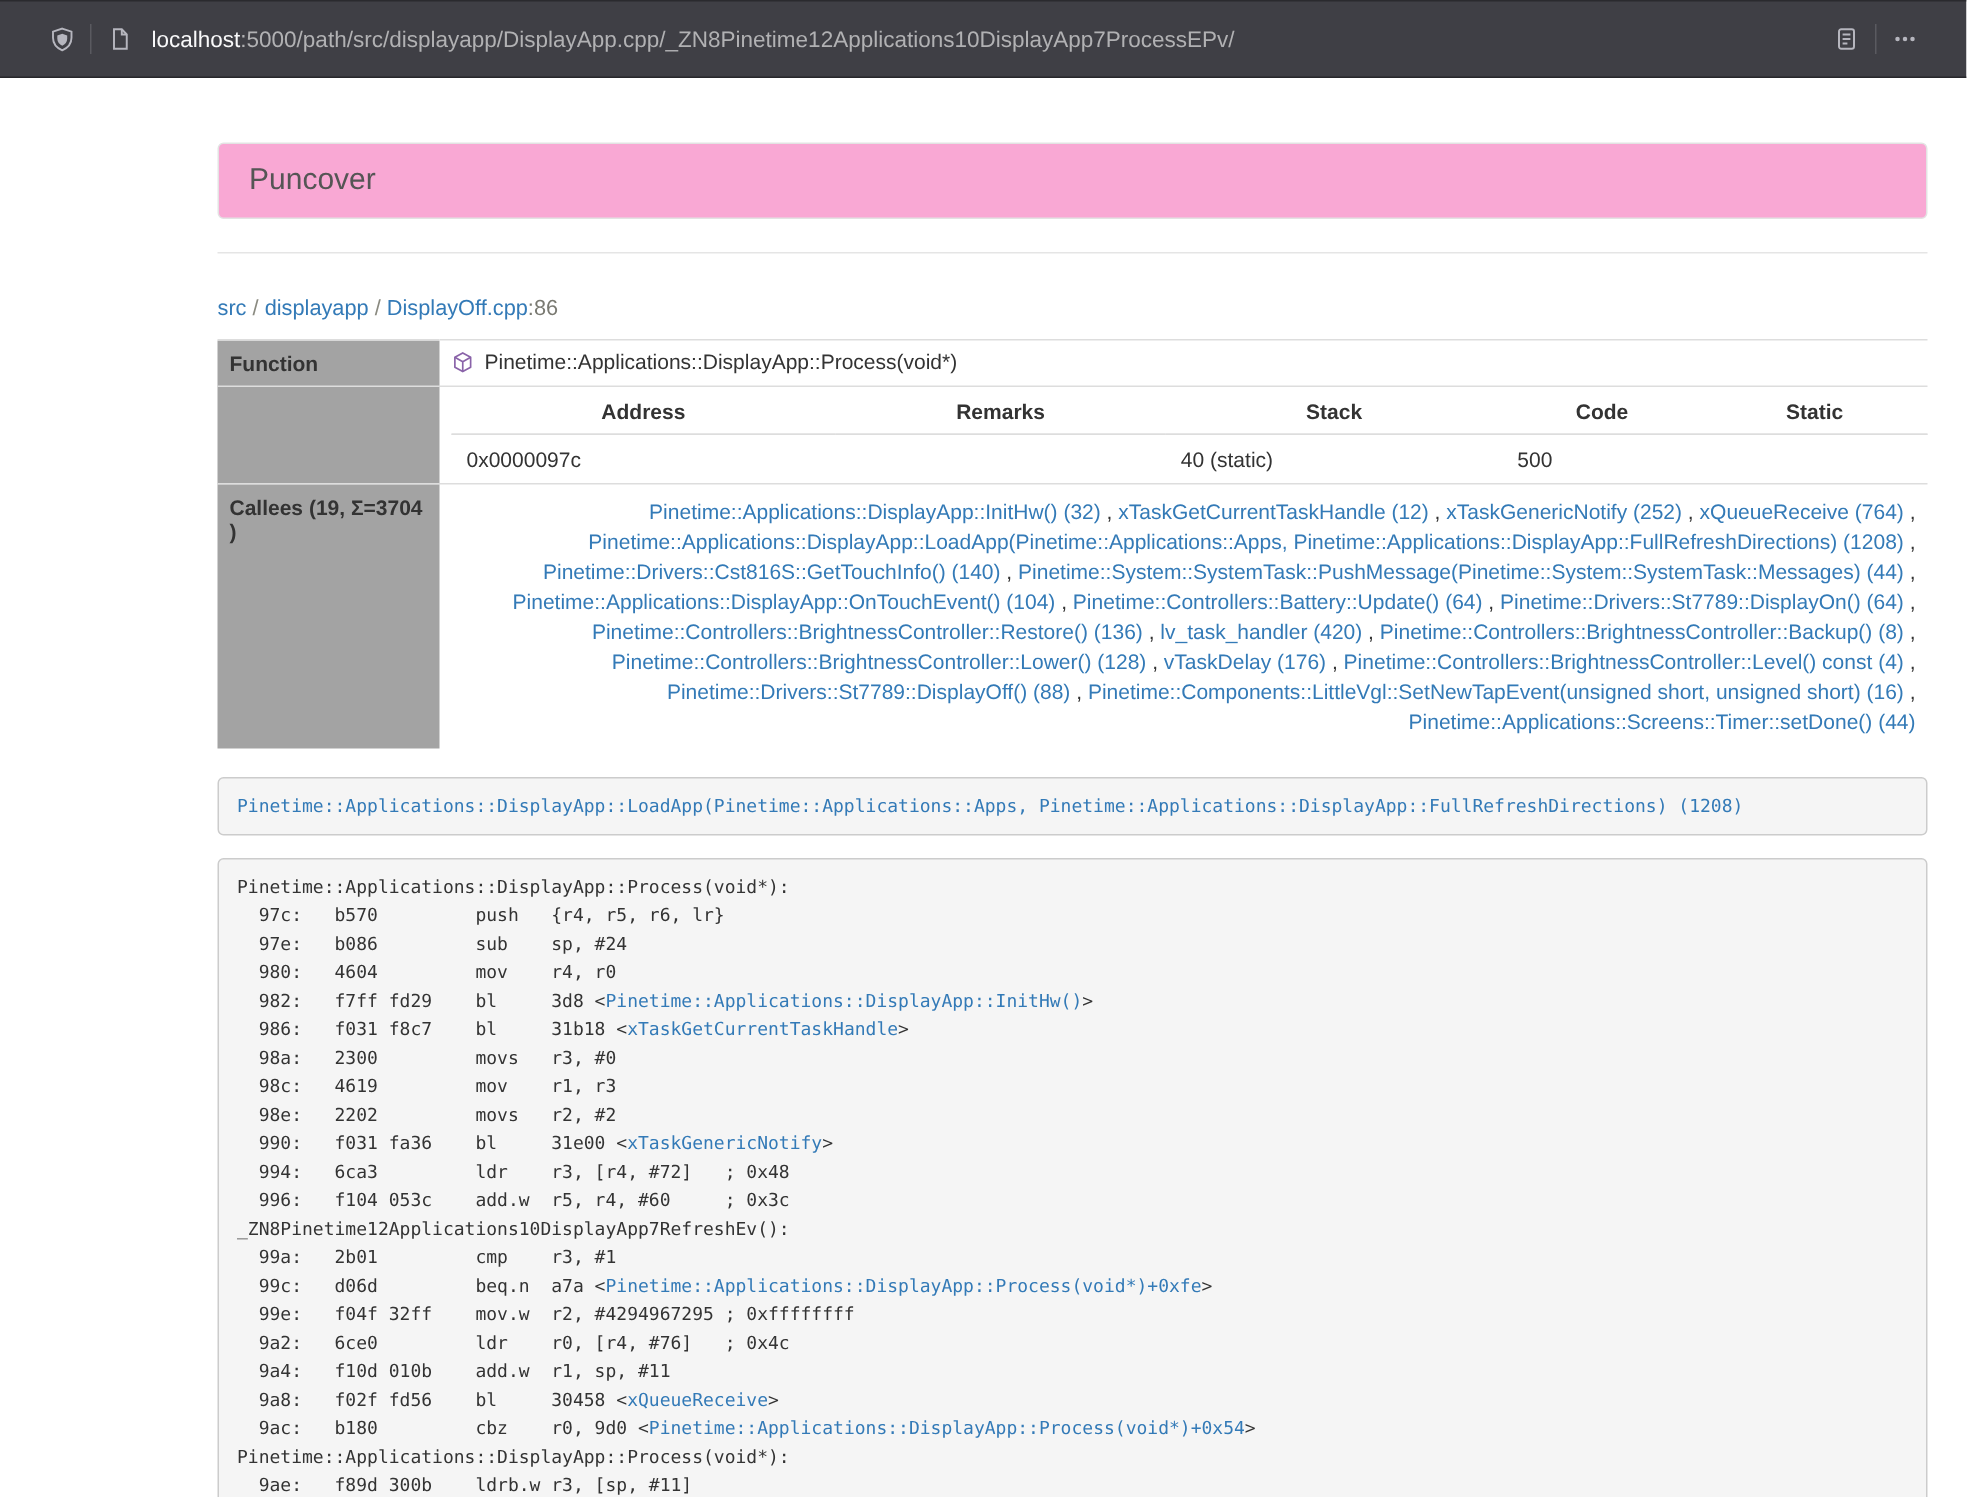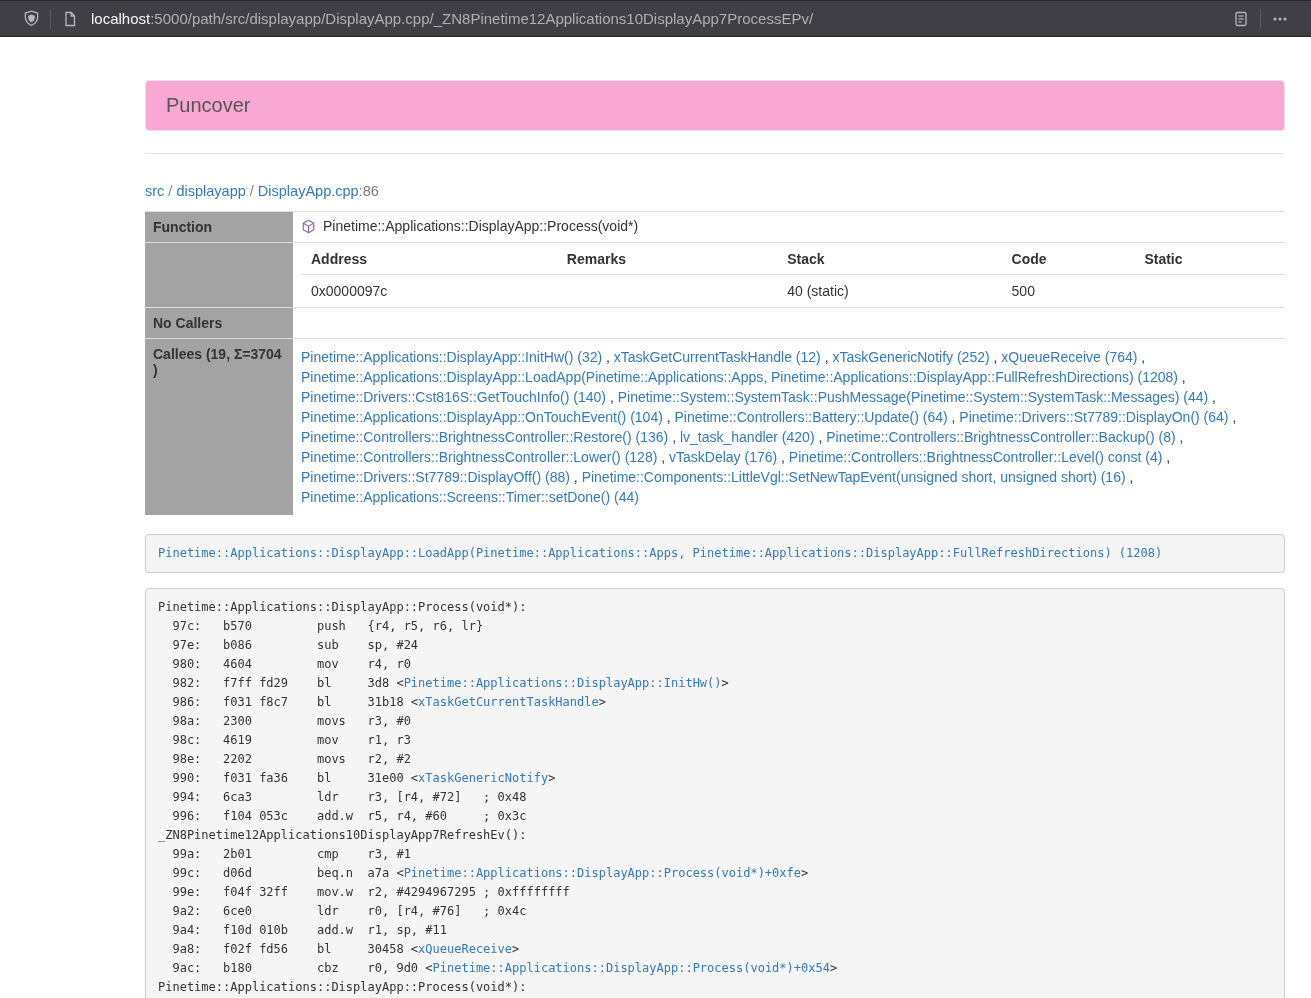--- a/index.html
+++ b/index.html
@@ -7,26 +7,26 @@
   body {
     width:1311px; height:998px; overflow:hidden;
     background:#ffffff;
     font-family:"Liberation Sans", sans-serif;
     color:#333;
   }
   a, .link { color:#337ab7; text-decoration:none; cursor:pointer;margin-top:19px; }
 
   
   .topbar {
-    height:37px; width:100%;
+    height:52px; width:100%;
     background:#3f3f45;
     border-top:1px solid #2a2a2e;
     border-bottom:1px solid #27272b;
     display:flex; align-items:center;
-    padding:0 18px;
+    padding:0 28px;
   }
   .tb-icon { display:inline-flex; align-items:center; justify-content:center; width:26px; height:26px; flex:0 0 auto; }
   .tb-divider { width:1px; height:20px; background:#5a5a60; margin:0 6px; flex:0 0 auto; }
   .urltext {
     flex:1 1 auto; margin-left:8px;
     font-size:15px; color:#b1b1b3;
     white-space:nowrap; overflow:hidden;
   }
   .urltext .host { color:#f9f9fa; }
   .tb-right { display:flex; align-items:center; flex:0 0 auto; }
@@ -52,26 +52,26 @@
     padding:7px 8px; vertical-align:top; background:#a3a3a3;
   }
   td.content-cell { padding:0 0 0 8px; vertical-align:top; }
   td.content-cell.padded { padding:7px 8px; }
 
   .func-line { display:flex; align-items:center; padding:6px 0; }
   .func-line svg { margin-right:7px; flex:0 0 auto; }
 
   table.inner { width:100%; border-collapse:collapse; font-size:14px; }
   table.inner th {
-    text-align:left; font-weight:bold; padding:8px 10px 7px 10px;
+    text-align:center; font-weight:bold; padding:8px 10px 7px 10px;
     border-bottom:1px solid #ddd;
   }
   table.inner td { padding:8px 10px; }
 
-  td.callees-cell { padding:8px; line-height:20px; }
+  td.callees-cell { padding:8px; line-height:20px;text-align:right; }
   .list-sep { color:#333; }
 
   
   pre.codebox {
     background:#f5f5f5; border:1px solid #ccc; border-radius:4px;
     padding:9px 12px;
     font-family:"DejaVu Sans Mono", monospace;
     font-size:12px; line-height:19px; color:#333;
     white-space:pre; overflow:hidden;
   }
@@ -117,21 +117,21 @@
 </div>
 
 <div class="page">
 
   <div class="title-panel">
     <span>Puncover</span>
   </div>
 
   <hr class="sep">
 
-  <div class="breadcrumb-bar"><a>src</a><span class="crumb-sep"> / </span><a>displayapp</a><span class="crumb-sep"> / </span><a>DisplayApp.cpp</a><span class="crumb-suffix">:86</span></div>
+  <div class="breadcrumb-bar"><a>src</a><span class="crumb-sep"> / </span><a>displayapp</a><span class="crumb-sep"> / </span><a>DisplayOff.cpp</a><span class="crumb-suffix">:86</span></div>
 
   <table class="outer">
     <tbody>
       <tr>
         <th class="label-cell">Function</th>
         <td class="content-cell">
           <div class="func-line">
             <svg width="15" height="15" viewBox="0 0 16 16">
               <path d="M8 1.4l5.6 3.1v7L8 14.6l-5.6-3.1v-7z" fill="none" stroke="#8a63a9" stroke-width="1.2" stroke-linejoin="round"></path>
               <path d="M2.4 4.5L8 7.6l5.6-3.1M8 7.6v7" fill="none" stroke="#8a63a9" stroke-width="1.2" stroke-linejoin="round"></path>
@@ -166,24 +166,20 @@
                 <td></td>
                 <td>40 (static)</td>
                 <td>500</td>
                 <td></td>
               </tr>
             </tbody>
           </table>
         </td>
       </tr>
       <tr>
-        <th class="label-cell">No Callers</th>
-        <td class="content-cell padded"></td>
-      </tr>
-      <tr>
         <th class="label-cell">Callees (19, Σ=3704 )</th>
         <td class="content-cell callees-cell"><a>Pinetime::Applications::DisplayApp::InitHw() (32)</a><span class="list-sep"> , </span><a>xTaskGetCurrentTaskHandle (12)</a><span class="list-sep"> , </span><a>xTaskGenericNotify (252)</a><span class="list-sep"> , </span><a>xQueueReceive (764)</a><span class="list-sep"> , </span><a>Pinetime::Applications::DisplayApp::LoadApp(Pinetime::Applications::Apps, Pinetime::Applications::DisplayApp::FullRefreshDirections) (1208)</a><span class="list-sep"> , </span><a>Pinetime::Drivers::Cst816S::GetTouchInfo() (140)</a><span class="list-sep"> , </span><a>Pinetime::System::SystemTask::PushMessage(Pinetime::System::SystemTask::Messages) (44)</a><span class="list-sep"> , </span><a>Pinetime::Applications::DisplayApp::OnTouchEvent() (104)</a><span class="list-sep"> , </span><a>Pinetime::Controllers::Battery::Update() (64)</a><span class="list-sep"> , </span><a>Pinetime::Drivers::St7789::DisplayOn() (64)</a><span class="list-sep"> , </span><a>Pinetime::Controllers::BrightnessController::Restore() (136)</a><span class="list-sep"> , </span><a>lv_task_handler (420)</a><span class="list-sep"> , </span><a>Pinetime::Controllers::BrightnessController::Backup() (8)</a><span class="list-sep"> , </span><a>Pinetime::Controllers::BrightnessController::Lower() (128)</a><span class="list-sep"> , </span><a>vTaskDelay (176)</a><span class="list-sep"> , </span><a>Pinetime::Controllers::BrightnessController::Level() const (4)</a><span class="list-sep"> , </span><a>Pinetime::Drivers::St7789::DisplayOff() (88)</a><span class="list-sep"> , </span><a>Pinetime::Components::LittleVgl::SetNewTapEvent(unsigned short, unsigned short) (16)</a><span class="list-sep"> , </span><a>Pinetime::Applications::Screens::Timer::setDone() (44)</a></td>
       </tr>
     </tbody>
   </table>
 
   <pre class="codebox snippet"><a>Pinetime::Applications::DisplayApp::LoadApp(Pinetime::Applications::Apps, Pinetime::Applications::DisplayApp::FullRefreshDirections) (1208)</a></pre>
 
   <pre class="codebox assembly">Pinetime::Applications::DisplayApp::Process(void*):
   97c:   b570         push   {r4, r5, r6, lr}

